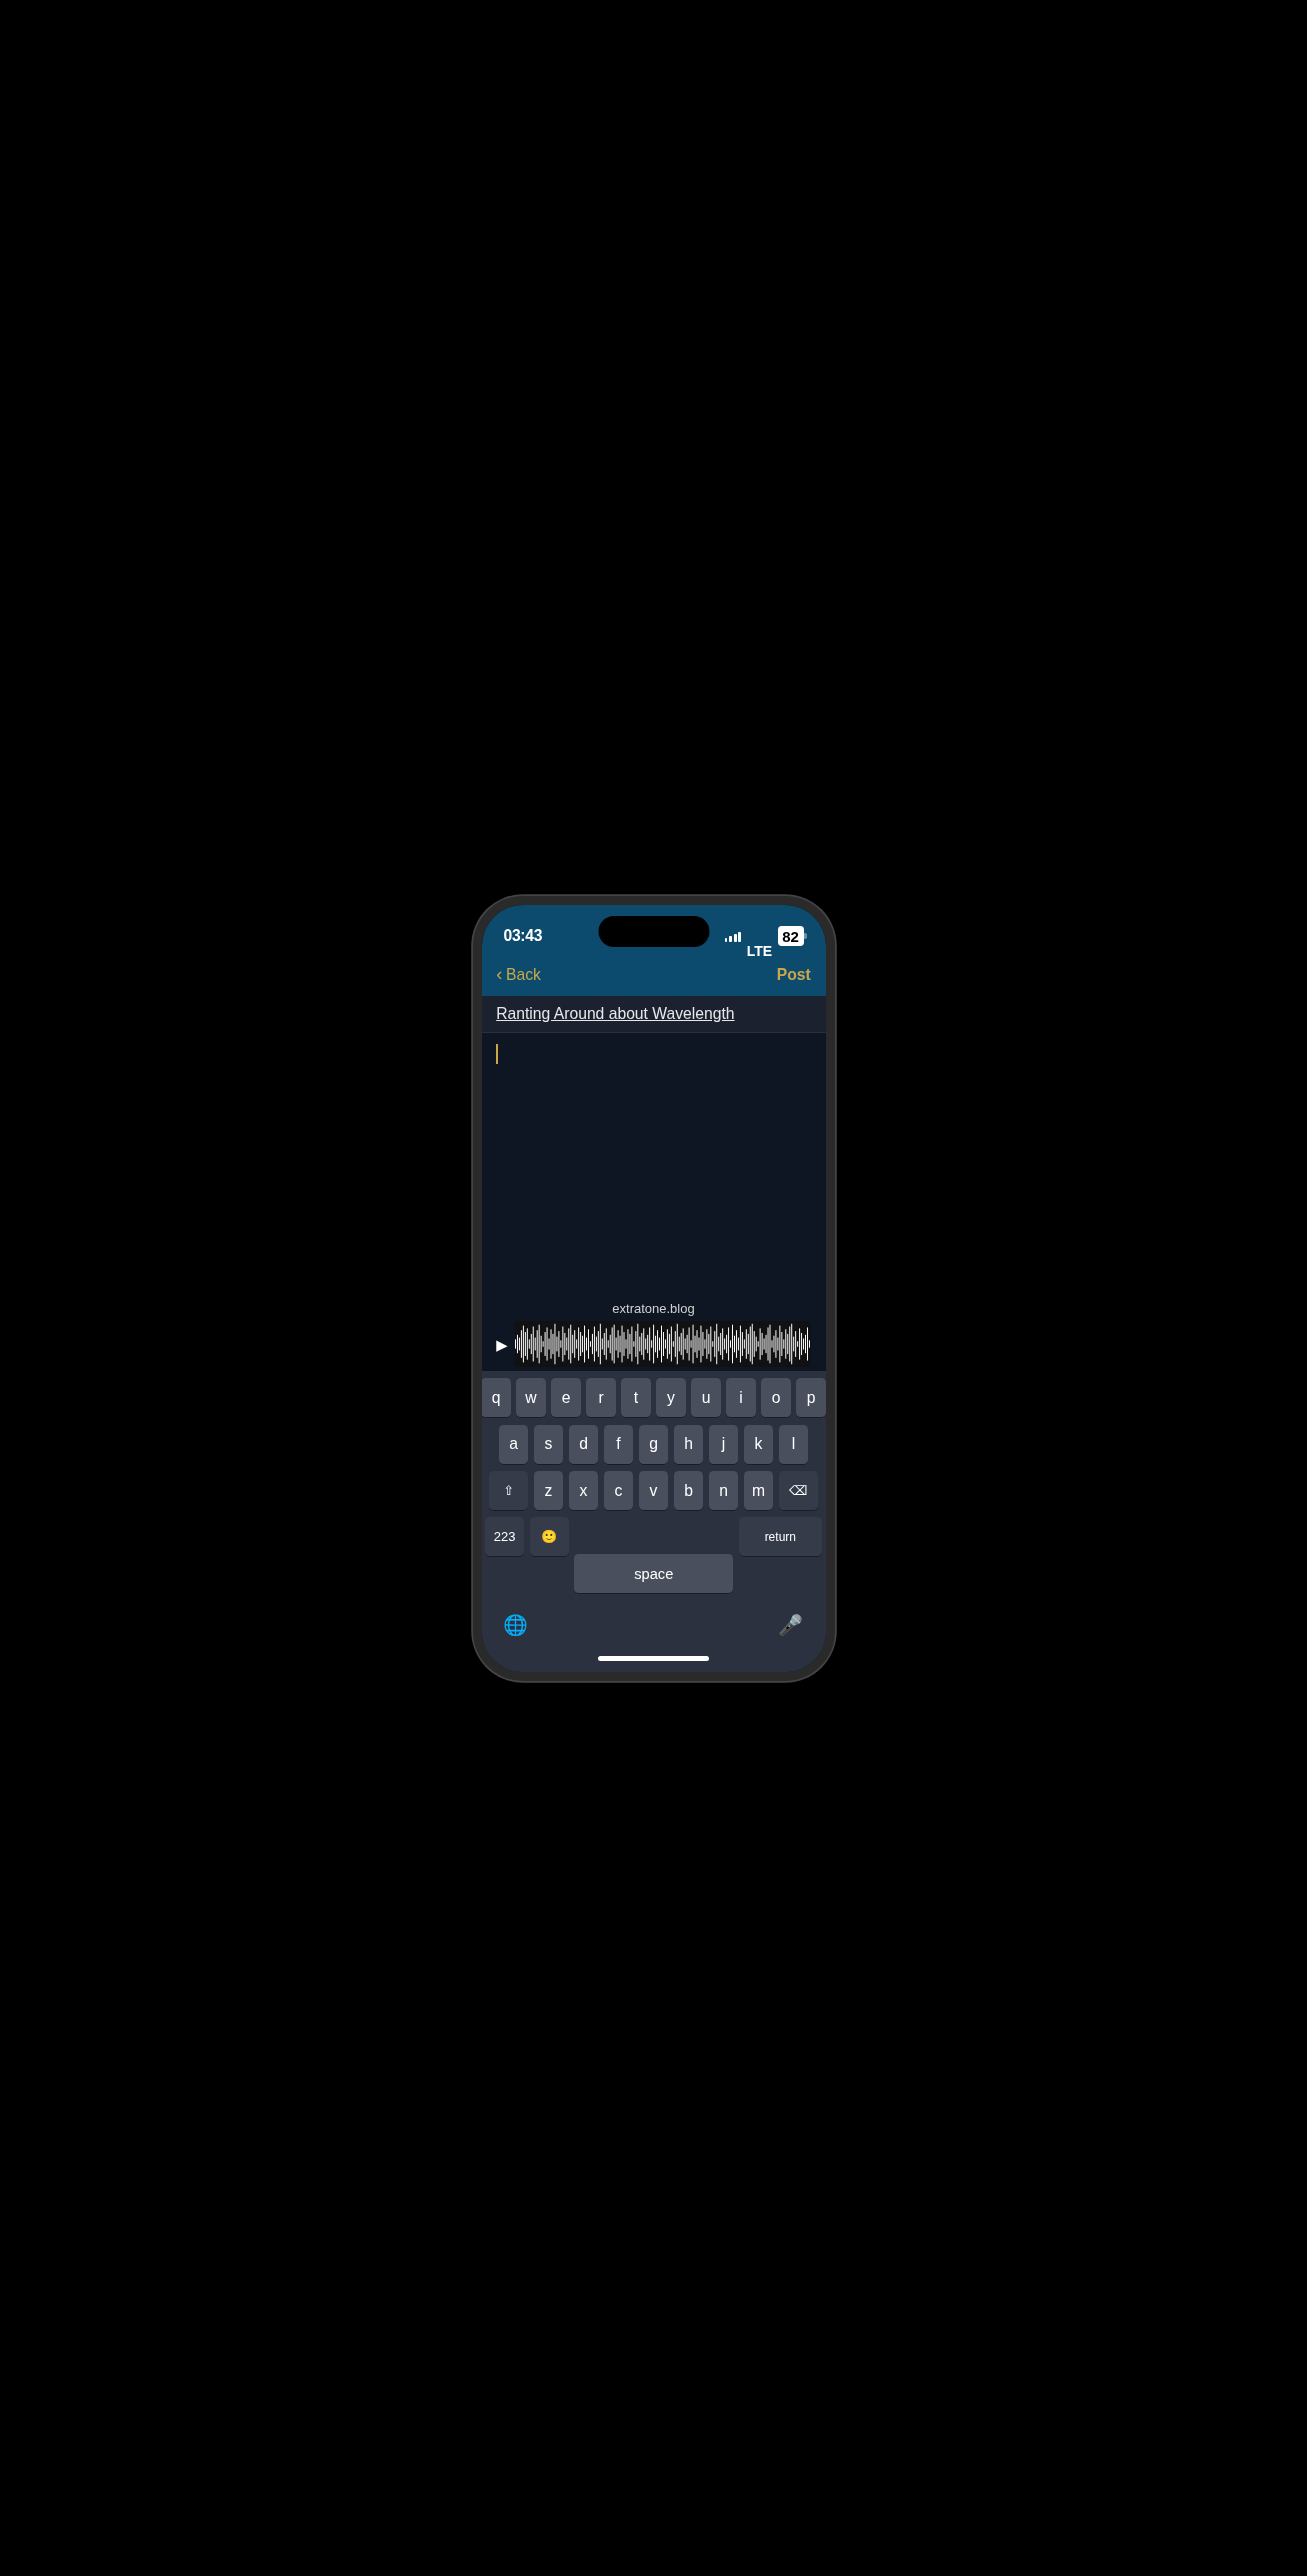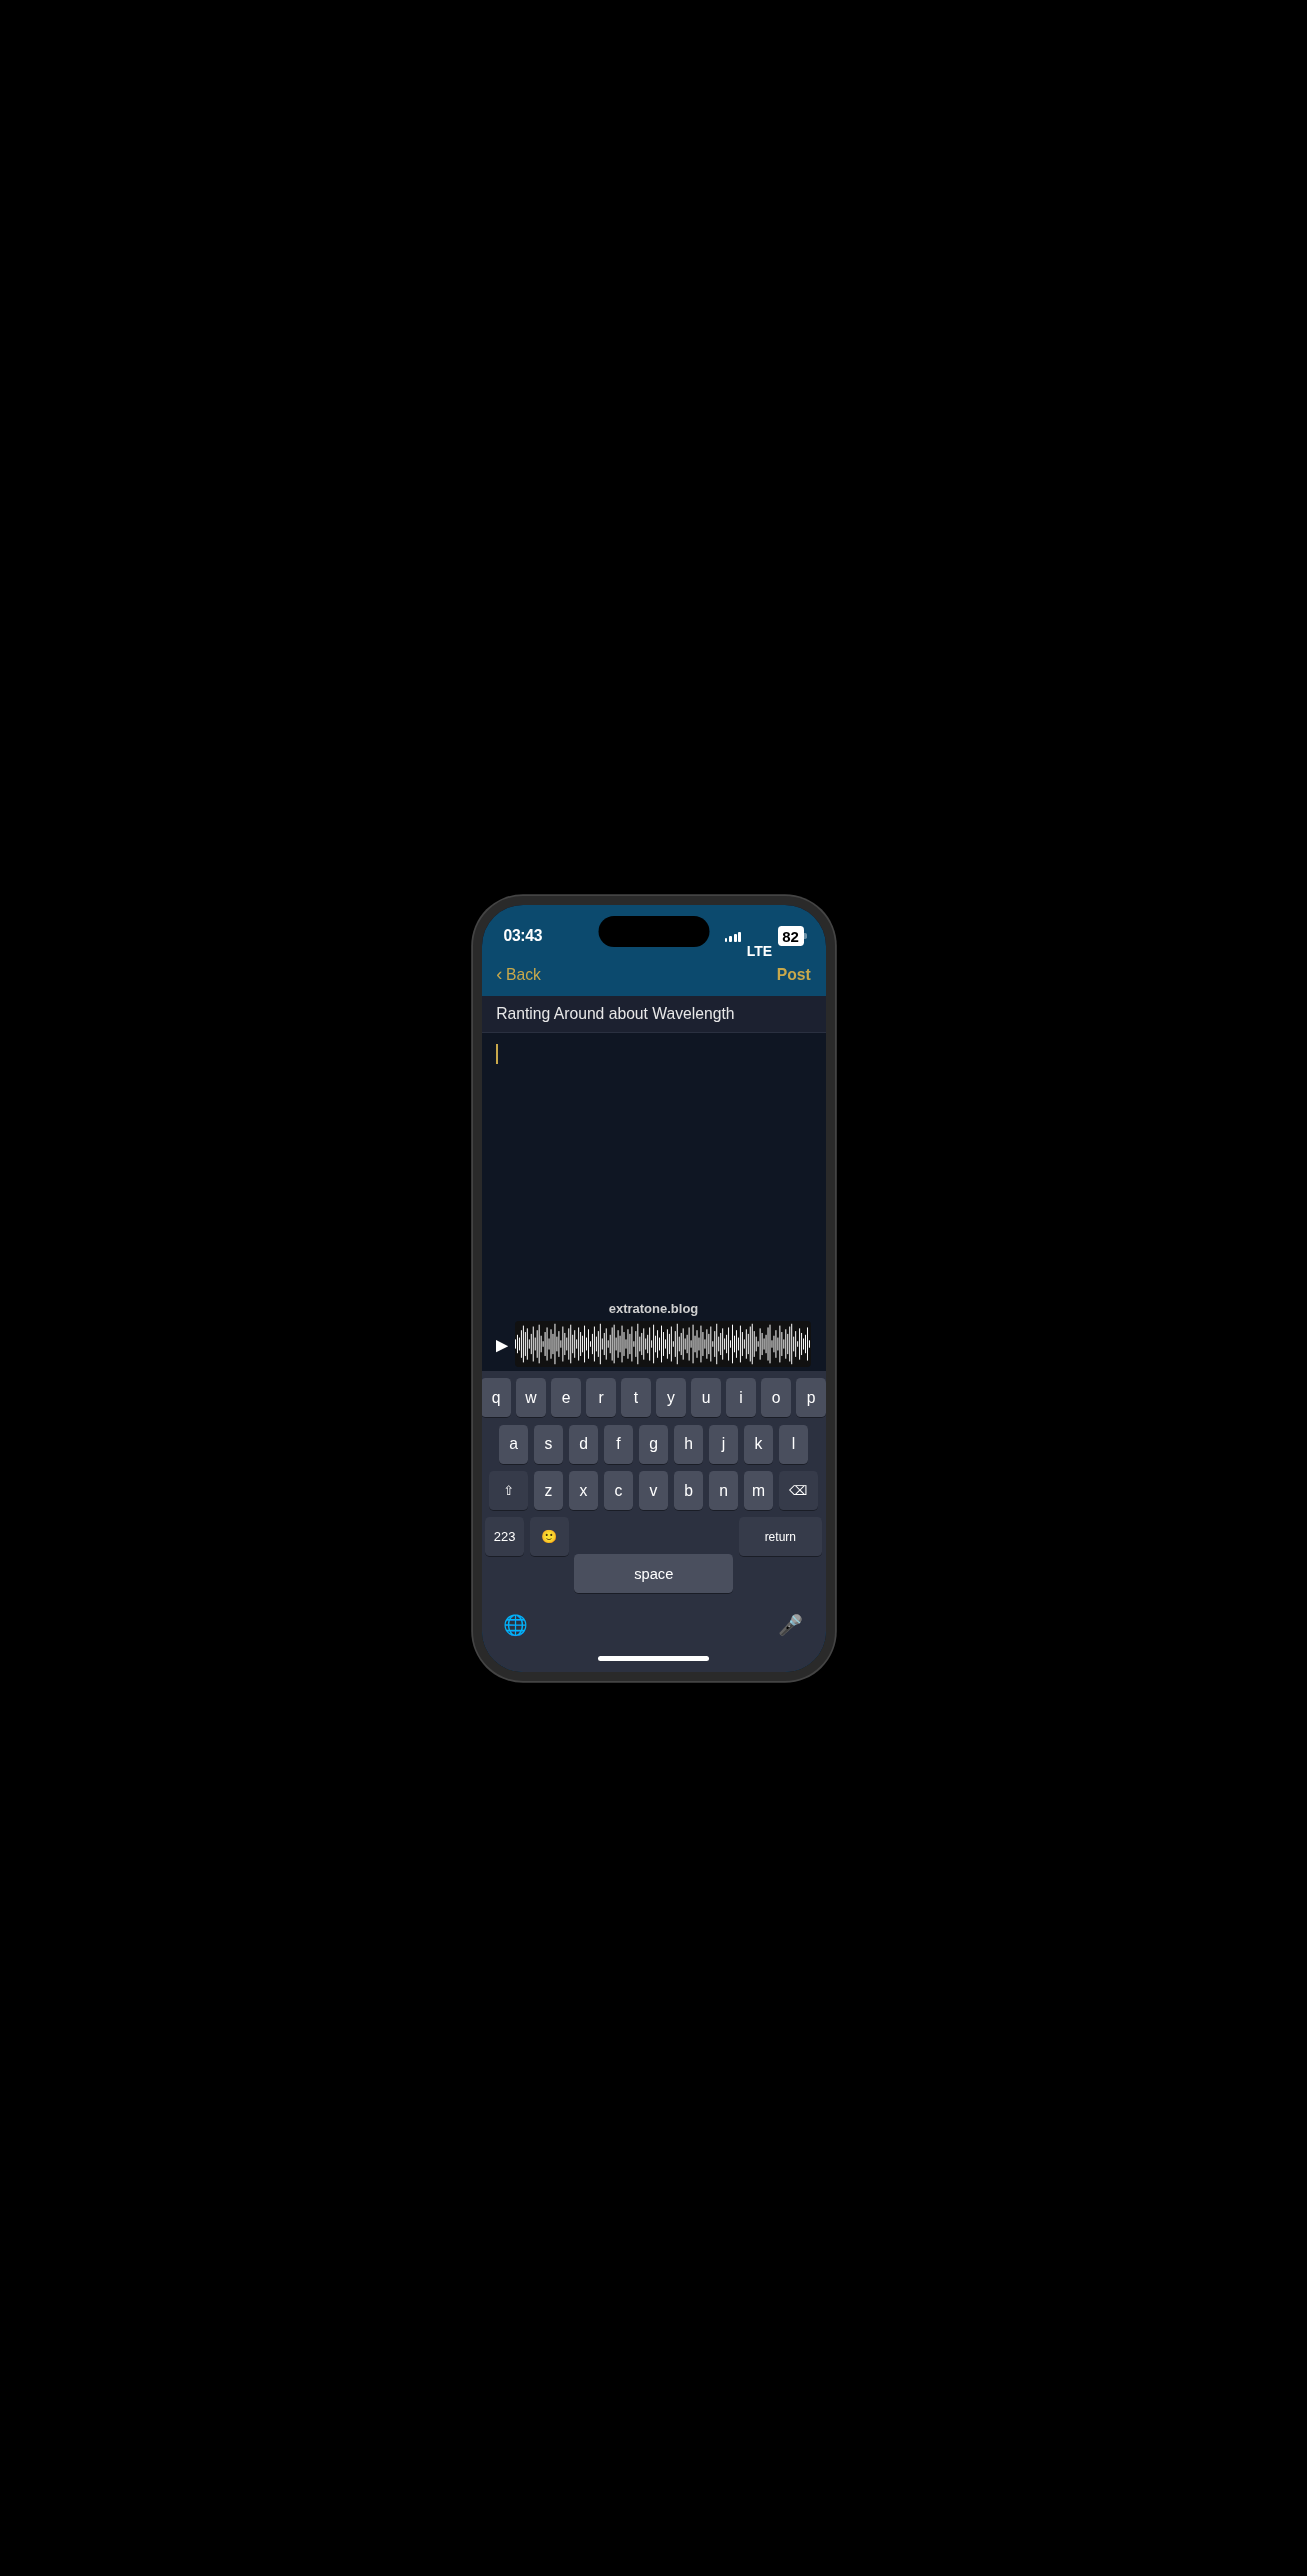--- a/index.html
+++ b/index.html
@@ -152,20 +152,21 @@
       background: #1c2130;
       padding: 9.2px 14.7px;
       flex-shrink: 0;
       border-bottom: 0.5px solid #2a3040;
     }
 
     .title-text {
       color: #e8e8e8;
       font-size: 15.7px;
       font-weight: 400;
+      text-decoration: underline;
     }
 
     
     .content-area {
       flex: 1;
       background: #0f1623;
       padding: 11px 14.7px;
       position: relative;
       overflow: hidden;
     }
@@ -182,21 +183,20 @@
     @keyframes blink {
       0%, 100% { opacity: 1; }
       50% { opacity: 0; }
     }
 
     
     .audio-section {
       flex-shrink: 0;
       padding: 7.4px 14.7px 3.7px;
       background: #0f1623;
-      font-weight: bold;
     }
 
     .audio-label {
       text-align: center;
       color: #d0d0d0;
       font-size: 13px;
       margin-bottom: 5.5px;
     }
 
     .audio-player {

